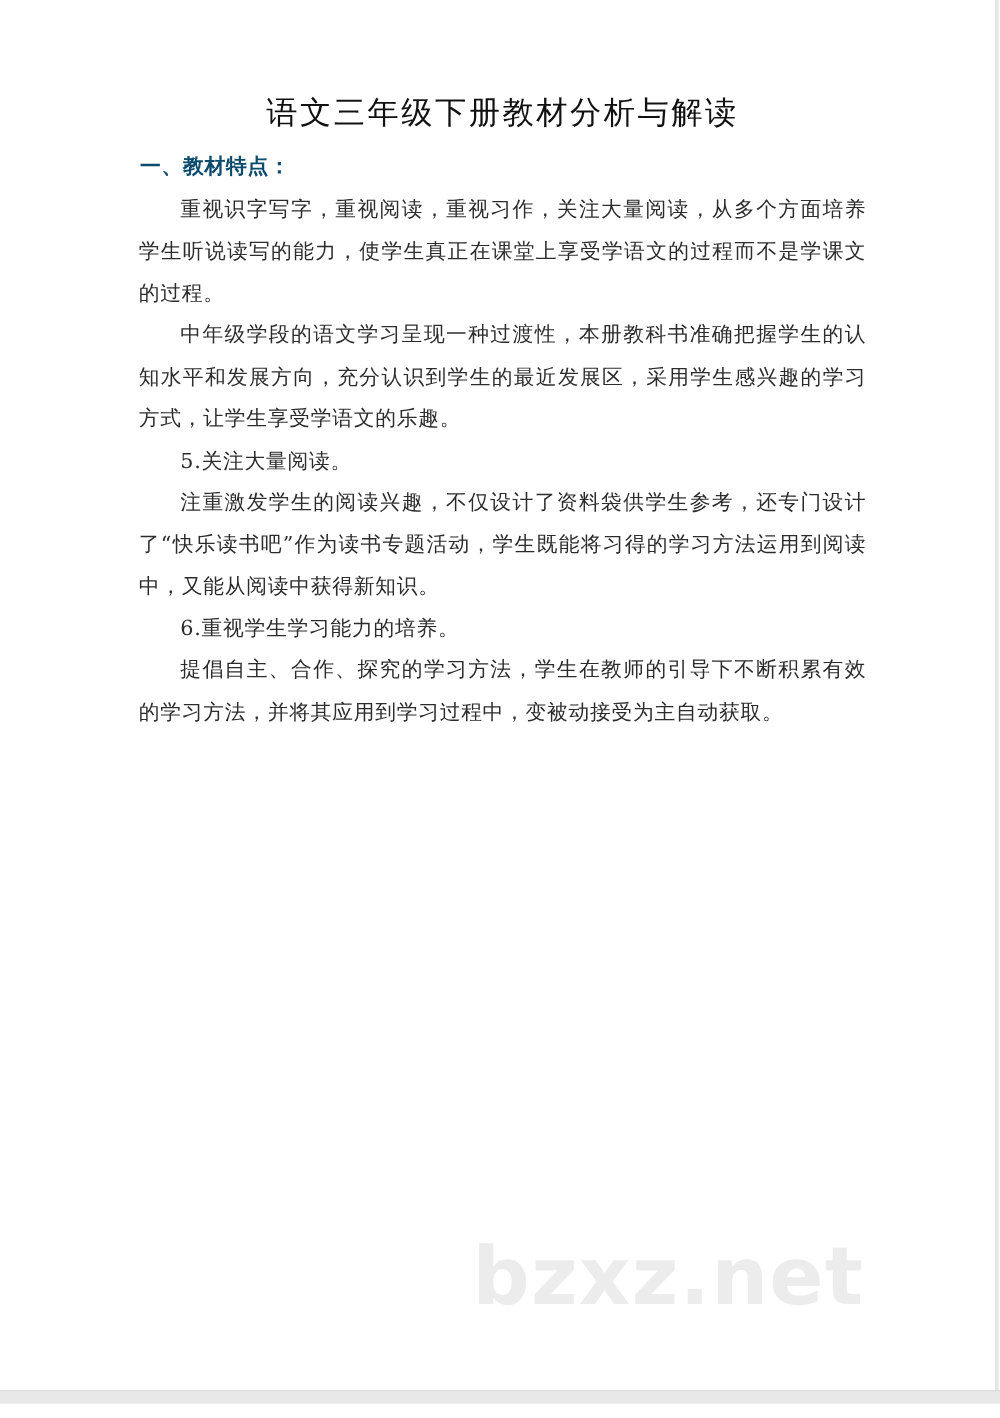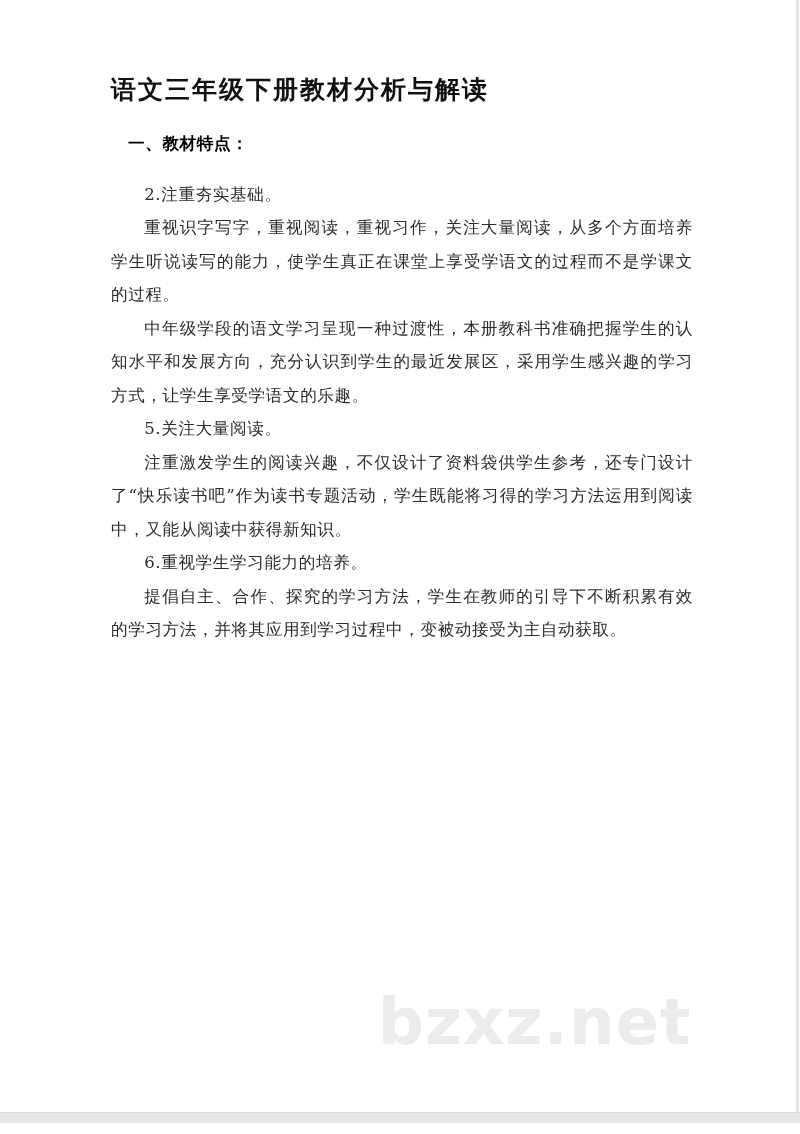--- a/index.html
+++ b/index.html
@@ -42,44 +42,44 @@
       background: #ffffff;
     }
     .content {
       position: absolute;
       left: 111px;
       top: 70px;
       width: 582px;
     }
     .doc-title {
       font-family: "DejaVu Sans", "Liberation Sans", sans-serif;
-      font-weight: bold;
+      font-weight: normal;
       font-size: 25px;
-      text-align: left;
+      text-align: center;
       color: #111111;
       letter-spacing: 2px;
       margin: 0 0 6px 0;
       line-height: 40px;
     }
     .para {
       font-size: 16.6px;
       line-height: 33.5px;
       margin: 0;
       text-indent: 2em;
       text-align: justify;
       letter-spacing: 0.6px;
       color: #2c2c2c;
     }
     .section-heading {
       font-family: "DejaVu Sans", "Liberation Sans", sans-serif;
       font-weight: bold;
       font-size: 16.6px;
       line-height: 33.5px;
-      margin: 17px;
-      color: #000000;
+      margin: 1px;
+      color: #0c4a6e;
       letter-spacing: 0.6px;
     }
     .item-heading {
       font-size: 16.6px;
       line-height: 33.5px;
       margin: 0;
       text-indent: 2em;
       letter-spacing: 0.6px;
       color: #2c2c2c;
     }
@@ -101,21 +101,20 @@
 
 <div class="page">
   <div class="content">
     <h1 class="doc-title">语文三年级下册教材分析与解读</h1>
 
 
     <p class="section-heading">一、教材特点：</p>
 
 
     <div>
-      <p class="item-heading">2.注重夯实基础。</p>
       <p class="para">重视识字写字，重视阅读，重视习作，关注大量阅读，从多个方面培养学生听说读写的能力，使学生真正在课堂上享受学语文的过程而不是学课文的过程。</p>
     </div>
 
     <div>
       <p class="para">中年级学段的语文学习呈现一种过渡性，本册教科书准确把握学生的认知水平和发展方向，充分认识到学生的最近发展区，采用学生感兴趣的学习方式，让学生享受学语文的乐趣。</p>
     </div>
 
 
     <div>
       <p class="item-heading">5.关注大量阅读。</p>

